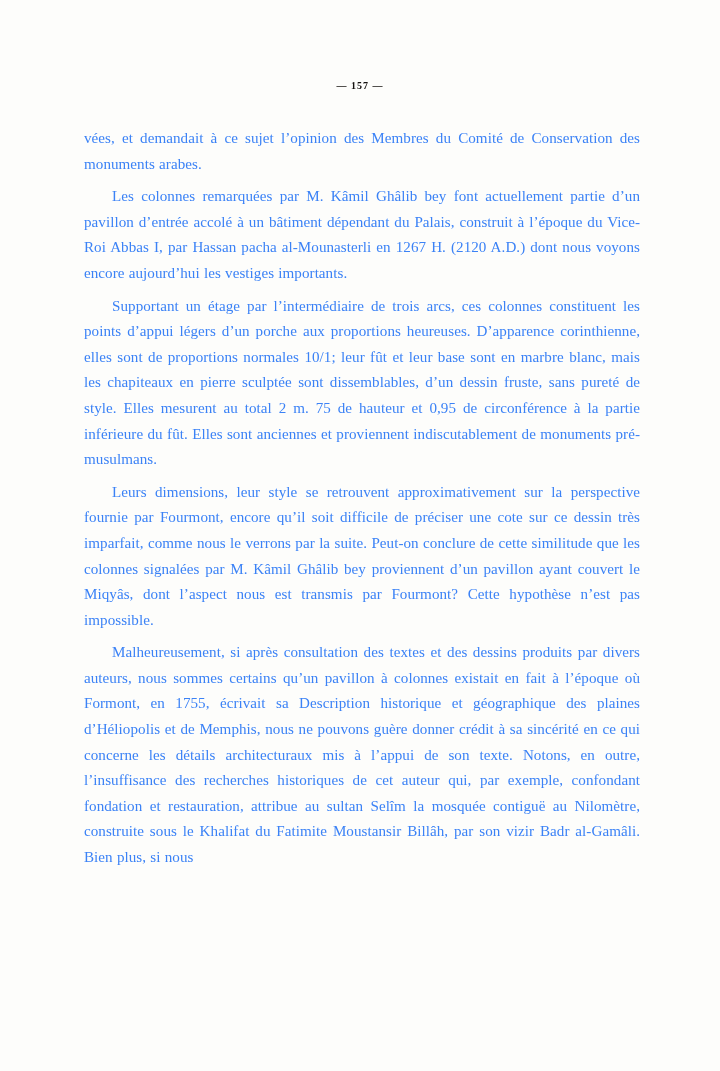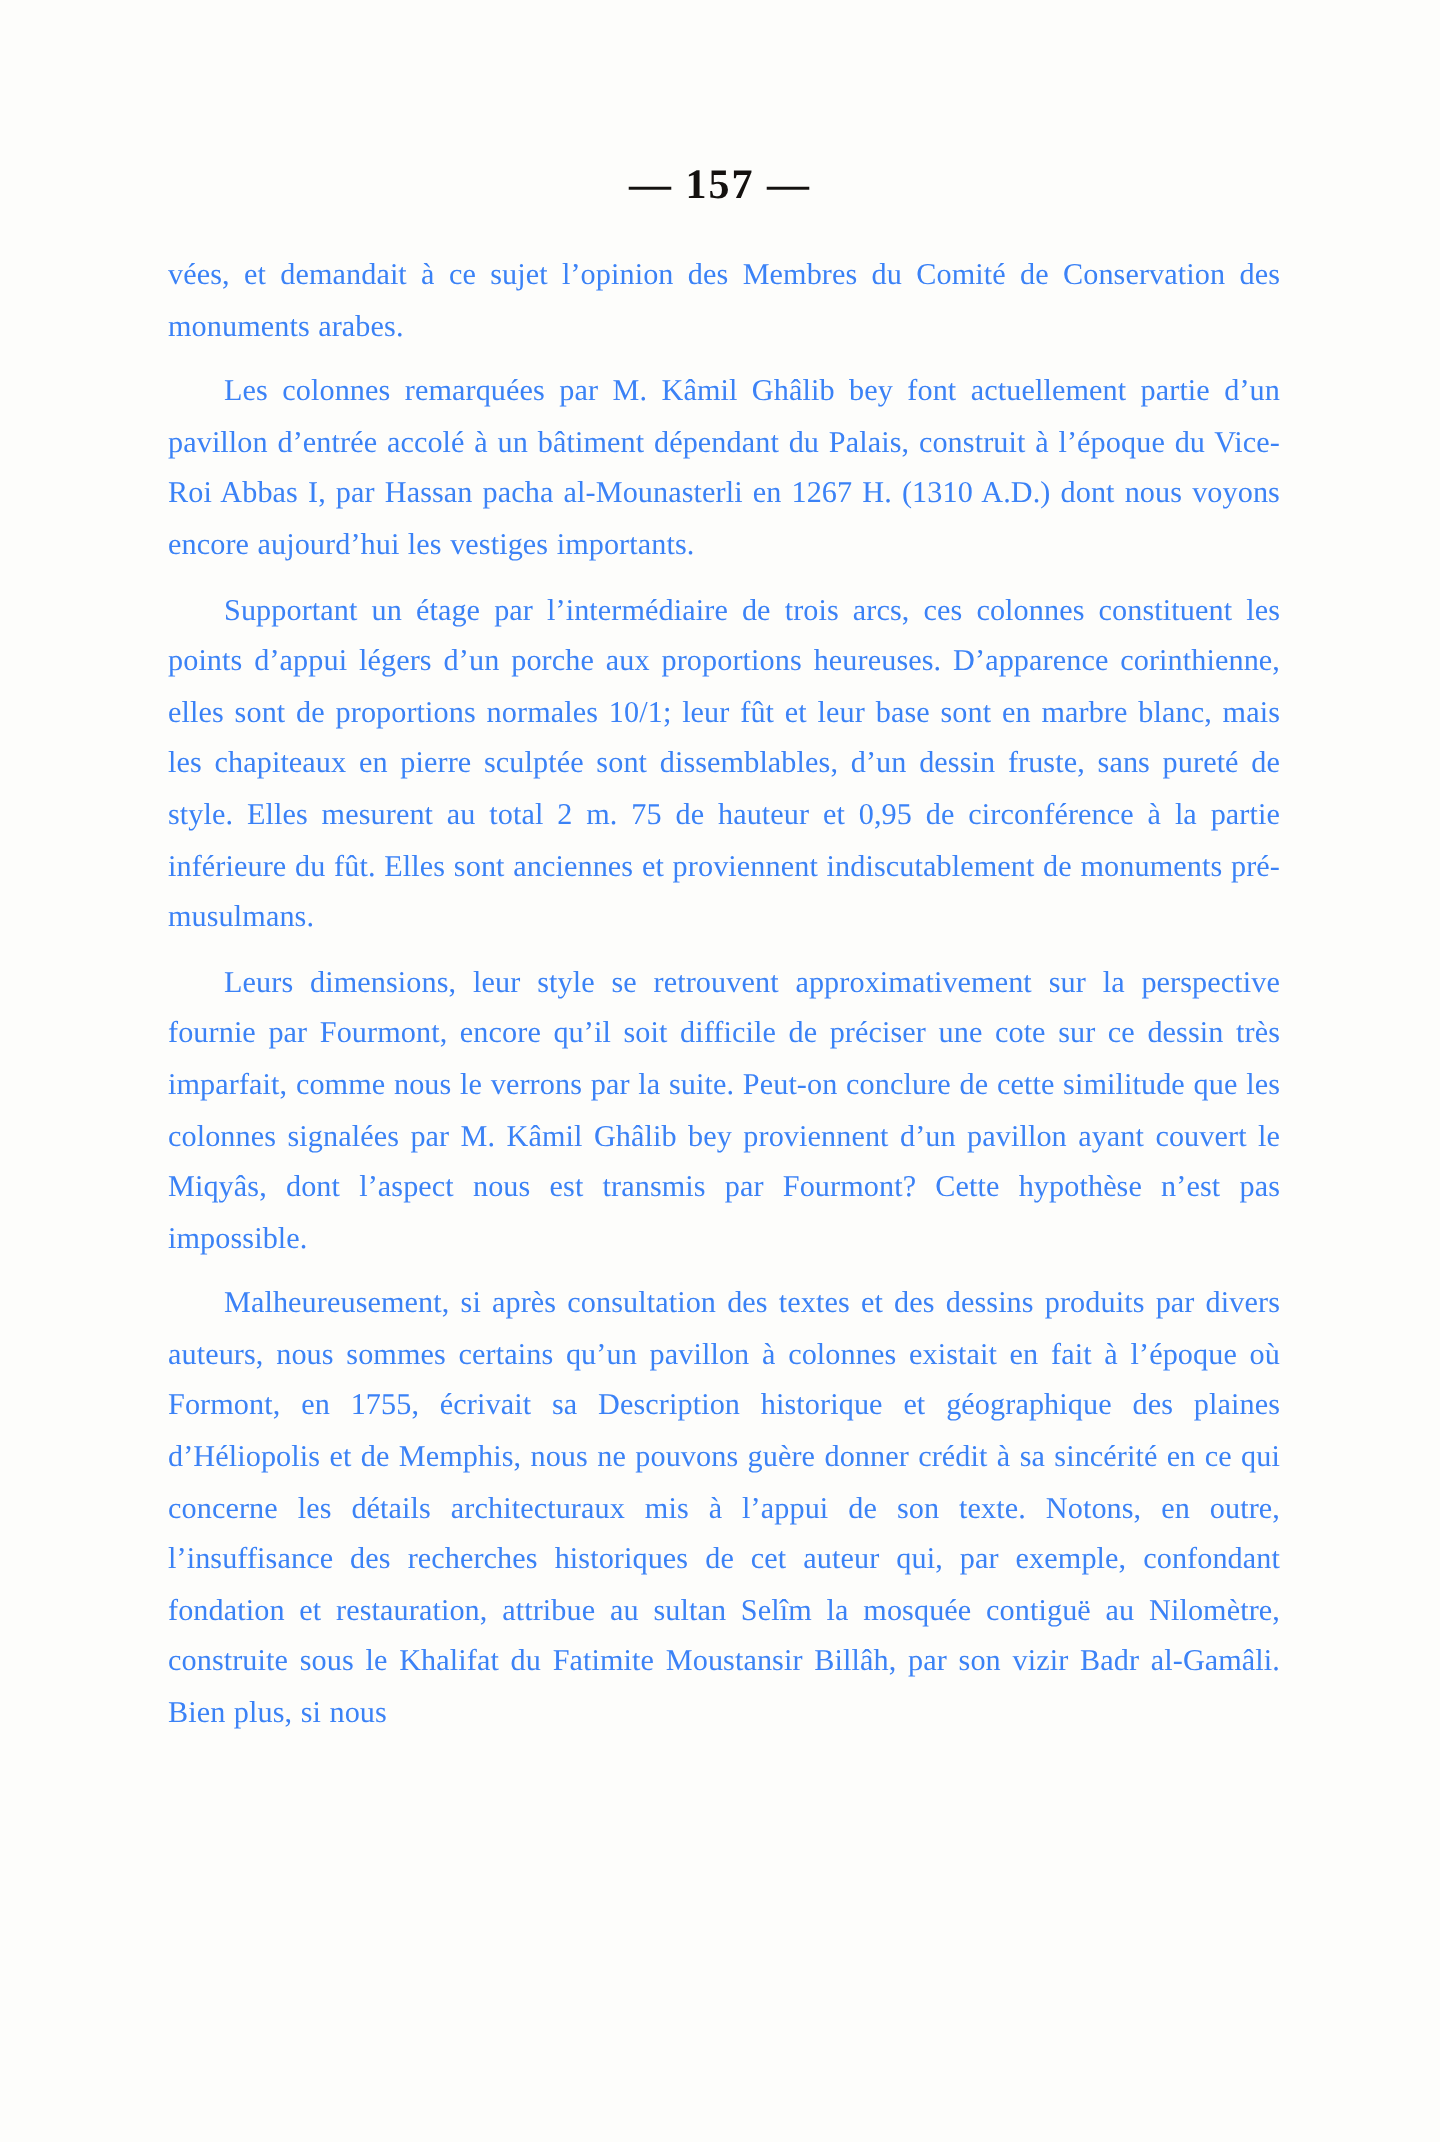--- a/index.html
+++ b/index.html
@@ -21,21 +21,21 @@
     width: 720px;
     height: 1071px;
     background: #fdfdfb;
   }
   .page-number {
     position: absolute;
     top: 80px;
     left: 0;
     width: 720px;
     text-align: center;
-    font-size: 21px;
+    font-size: 10px;
     font-weight: bold;
     letter-spacing: 1px;
     font-family: "Liberation Serif", serif;
     color: #14110f;
   }
   .body-text {
     position: absolute;
     top: 126px;
     left: 84px;
     width: 556px;
@@ -63,19 +63,19 @@
 </style>
 </head>
 <body>
 
 <div class="page">
 
   <div class="page-number">— 157 —</div>
 
   <div class="body-text">
     <p>vées, et demandait à ce sujet l’opinion des Membres du Comité de Conservation des monuments arabes.</p>
-    <p class="indent">Les colonnes remarquées par M. Kâmil Ghâlib bey font actuellement partie d’un pavillon d’entrée accolé à un bâtiment dépendant du Palais, construit à l’époque du Vice-Roi Abbas I, par Hassan pacha al-Mounasterli en 1267 H. (1310 A.D.) dont nous voyons encore aujourd’hui les vestiges importants.</p>
+    <p class="indent">Les colonnes remarquées par M. Kâmil Ghâlib bey font actuellement partie d’un pavillon d’entrée accolé à un bâtiment dépendant du Palais, construit à l’époque du Vice-Roi Abbas I, par Hassan pacha al-Mounasterli en 1267 H. (2120 A.D.) dont nous voyons encore aujourd’hui les vestiges importants.</p>
     <p class="indent">Supportant un étage par l’intermédiaire de trois arcs, ces colonnes constituent les points d’appui légers d’un porche aux proportions heureuses. D’apparence corinthienne, elles sont de proportions normales 10/1; leur fût et leur base sont en marbre blanc, mais les chapiteaux en pierre sculptée sont dissemblables, d’un dessin fruste, sans pureté de style. Elles mesurent au total 2 m. 75 de hauteur et 0,95 de circonférence à la partie inférieure du fût. Elles sont anciennes et proviennent indiscutablement de monuments pré-musulmans.</p>
     <p class="indent">Leurs dimensions, leur style se retrouvent approximativement sur la perspective fournie par Fourmont, encore qu’il soit difficile de préciser une cote sur ce dessin très imparfait, comme nous le verrons par la suite. Peut-on conclure de cette similitude que les colonnes signalées par M. Kâmil Ghâlib bey proviennent d’un pavillon ayant couvert le Miqyâs, dont l’aspect nous est transmis par Fourmont? Cette hypothèse n’est pas impossible.</p>
     <p class="indent">Malheureusement, si après consultation des textes et des dessins produits par divers auteurs, nous sommes certains qu’un pavillon à colonnes existait en fait à l’époque où Formont, en 1755, écrivait sa Description historique et géographique des plaines d’Héliopolis et de Memphis, nous ne pouvons guère donner crédit à sa sincérité en ce qui concerne les détails architecturaux mis à l’appui de son texte. Notons, en outre, l’insuffisance des recherches historiques de cet auteur qui, par exemple, confondant fondation et restauration, attribue au sultan Selîm la mosquée contiguë au Nilomètre, construite sous le Khalifat du Fatimite Moustansir Billâh, par son vizir Badr al-Gamâli. Bien plus, si nous</p>
   </div>
 
 </div>
 
 </body></html>

